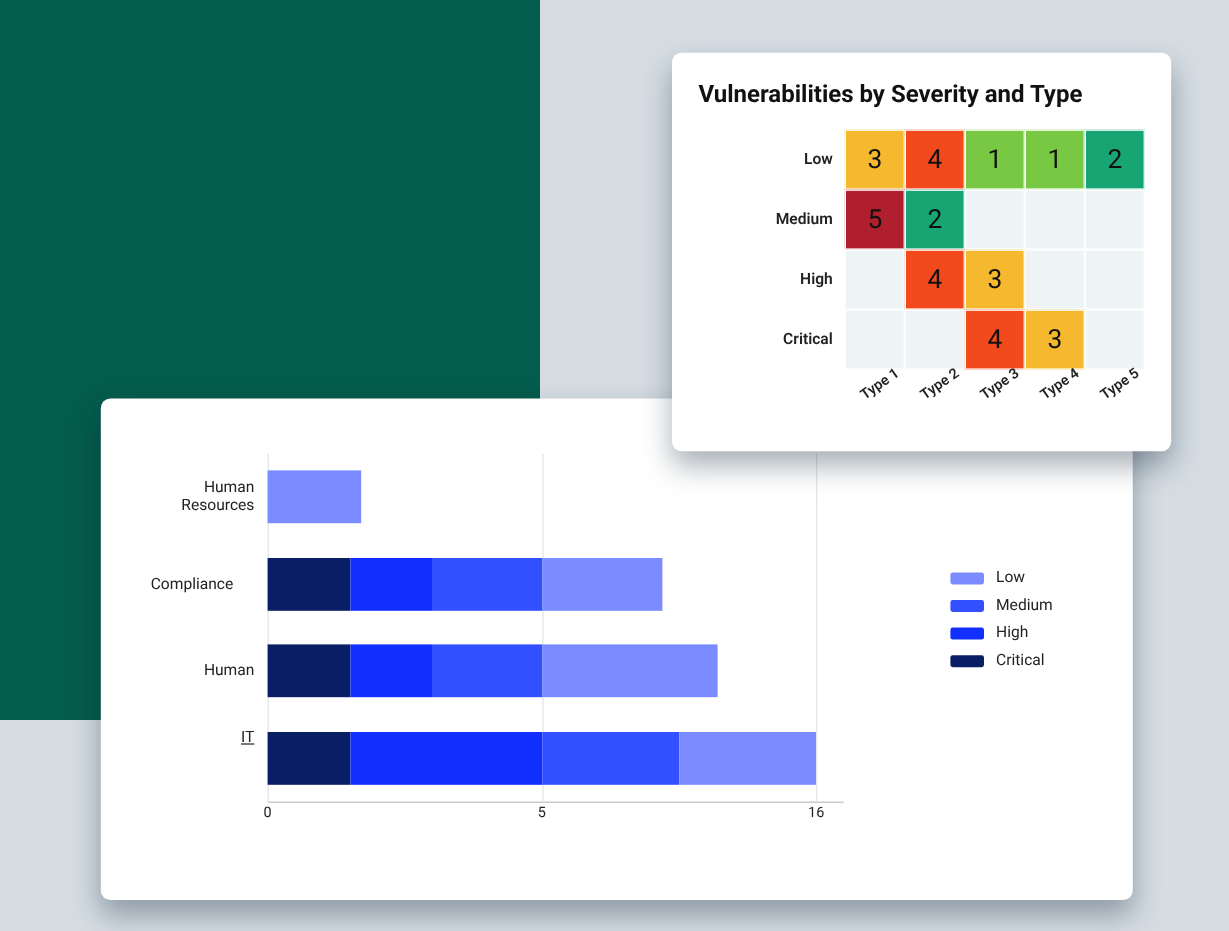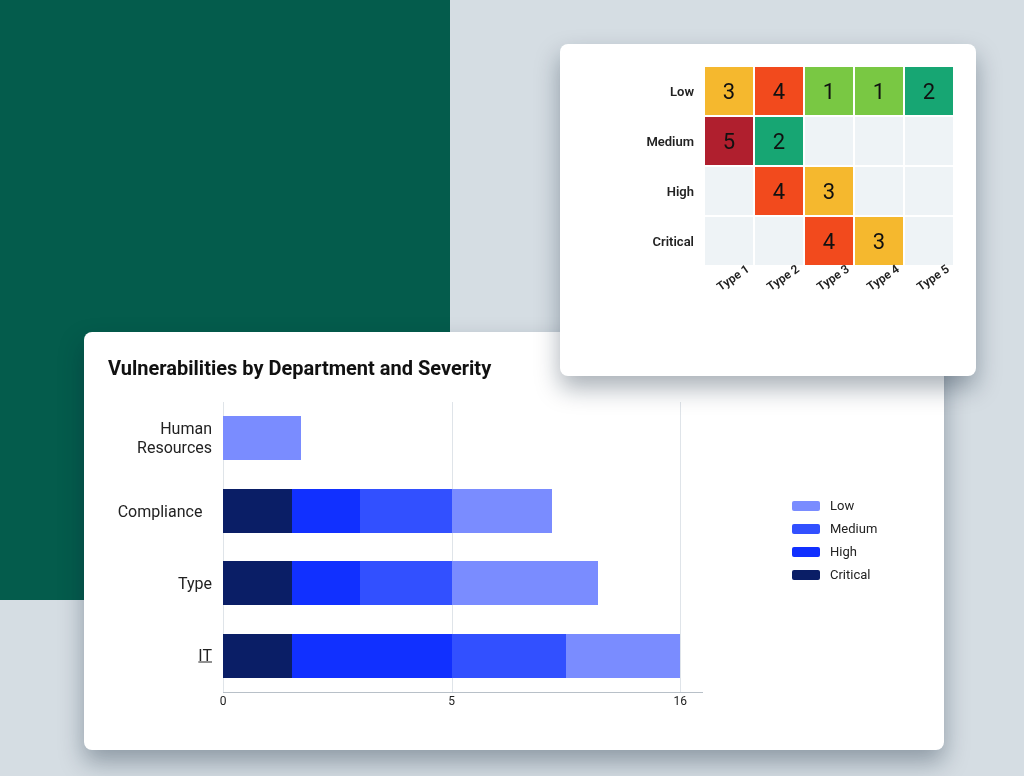--- a/index.html
+++ b/index.html
@@ -125,21 +125,21 @@
   .bar-ylabels {
     position: absolute;
     left: 0;
     top: 0;
     width: 110px;
   }
   .bar-ylabel {
     position: absolute;
     width: 104px;
     text-align: right;
-    font-size: 16px;
+    font-size: 13px;
     color: #222;
     transform: translateY(-50%);
   }
   .bar-grid {
     position: absolute;
     left: 115px;
     top: 0;
     width: 480px;
     height: 290px;
     border-bottom: 1px solid #b8c0c8;
@@ -185,33 +185,32 @@
     border-radius: 2px;
   }
 </style>
 </head>
 <body>
 
 <div class="stage">
   <div class="green-block"></div>
 
   <div class="card bar-card">
-    <h2 class="card-title">Vulnerabilities by Department and Severity</h2>
     <div class="bar-area">
       <div class="bar-plot">
         <div class="bar-grid" id="bar-grid">
             <div class="gridline" style="left: 0px;"></div>
             <div class="gridline" style="left: 228.571px;"></div>
             <div class="gridline" style="left: 457.143px;"></div>
           </div>
         <div class="bar-ylabels" id="bar-ylabels">
             <div class="bar-ylabel" style="top: 36.25px;">Human Resources</div>
             <div class="bar-ylabel" style="top: 108.75px; text-align: center;">Compliance</div>
-            <div class="bar-ylabel" style="top: 181.25px;">Type</div>
-            <div class="bar-ylabel" style="top: 253px; text-decoration: underline;">IT</div>
+            <div class="bar-ylabel" style="top: 181.25px;">Human</div>
+            <div class="bar-ylabel" style="top: 237px; text-decoration: underline;">IT</div>
           </div>
         <div id="bar-rows">
             <div class="bar-row" style="top: 14.25px;">
               <div class="seg" style="width: 77.7143px; background: rgb(122, 140, 255);"></div>
             </div>
             <div class="bar-row" style="top: 86.75px;">
               <div class="seg" style="width: 68.5714px; background: rgb(10, 30, 102);"></div>
               <div class="seg" style="width: 68.5714px; background: rgb(17, 48, 255);"></div>
               <div class="seg" style="width: 91.4286px; background: rgb(50, 80, 255);"></div>
               <div class="seg" style="width: 100.571px; background: rgb(122, 140, 255);"></div>
@@ -250,20 +249,21 @@
           </div>
           <div class="legend-item">
             <div class="legend-swatch" style="background: rgb(10, 30, 102);"></div>
             <span>Critical</span>
           </div>
         </div>
     </div>
   </div>
 
   <div class="card heat-card">
+    <h2 class="card-title">Vulnerabilities by Severity and Type</h2>
     <div class="heat-wrap">
       <div class="heat-body">
         <div class="heat-rowlabels" id="heat-rowlabels">
             <div class="heat-rowlabel">Low</div>
             <div class="heat-rowlabel">Medium</div>
             <div class="heat-rowlabel">High</div>
             <div class="heat-rowlabel">Critical</div>
           </div>
         <div class="heat-grid" id="heat-grid">
             <div class="heat-row">

